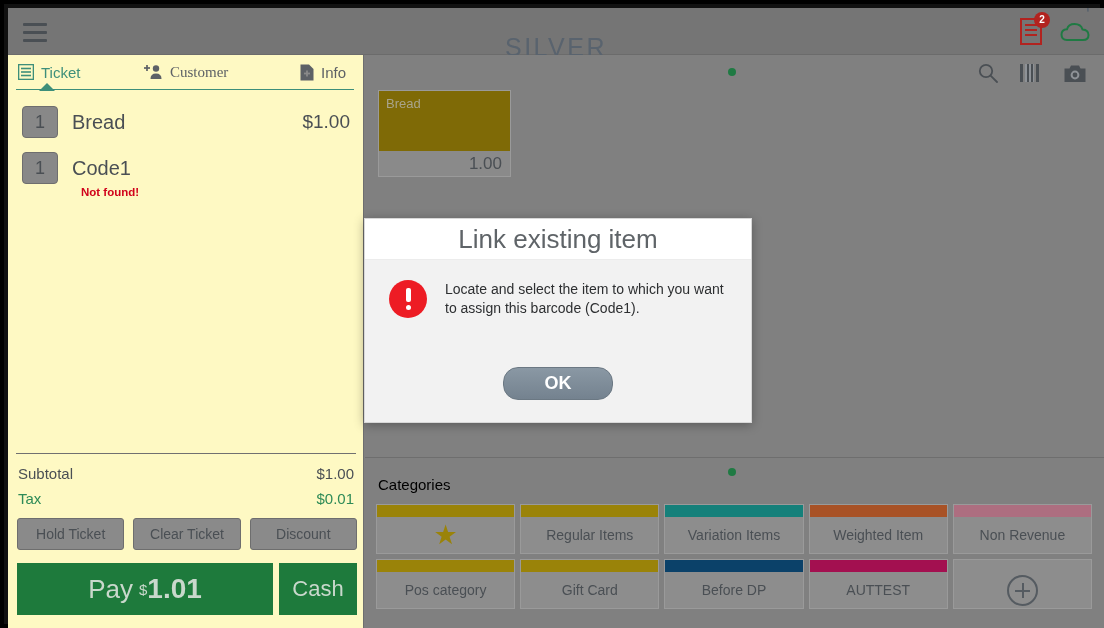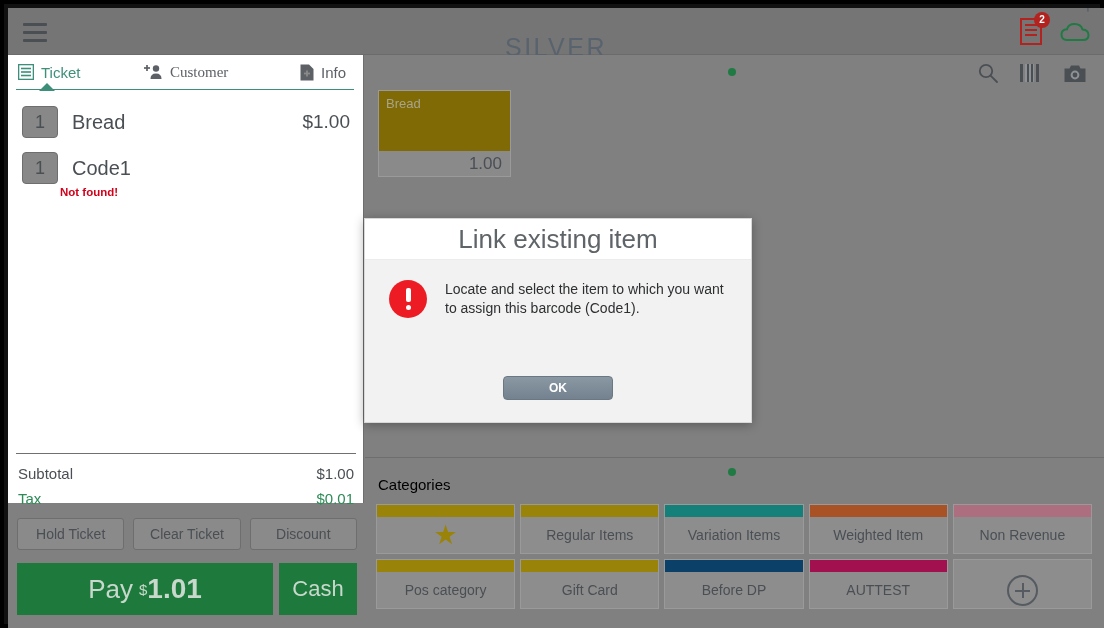--- a/index.html
+++ b/index.html
@@ -68,22 +68,22 @@
     position: absolute; right: -8px; top: -6px;
     width: 16px; height: 16px; border-radius: 50%;
     background: #b2231f; color: #fff;
     font-size: 10px; line-height: 16px; text-align: center;
     font-weight: bold;
   }
 
   
   #ticket-panel {
     position: absolute; left: 0; top: 47px;
-    width: 356px; height: 448px;
-    background: #ffffff;
+    width: 356px; height: 573px;
+    background: #fef9c3;
     border-right: 1px solid #6e6e6e;
   }
   #tabs {
     position: absolute; left: 0; top: 0;
     width: 356px; height: 34px;
     display: flex; align-items: center;
   }
   .tab {
     display: flex; align-items: center; gap: 7px;
     font-size: 15px;
@@ -116,21 +116,21 @@
     color: #4a4f54; font-size: 18px;
     display: flex; align-items: center; justify-content: center;
     flex: 0 0 auto;
   }
   .line-name {
     margin-left: 14px; font-size: 20px; color: #4a4f54;
     flex: 1 1 auto;
   }
   .line-price { font-size: 19px; color: #4a4f54; }
   .line-note {
-    position: absolute; left: 52px; top: 41px;
+    position: absolute; left: 73px; top: 41px;
     font-size: 11.5px; color: #d0021b; font-weight: bold;
   }
 
   #totals-sep {
     position: absolute; left: 8px; top: 398px;
     width: 340px; height: 1px; background: #707070;
   }
   .total-row {
     position: absolute; left: 10px; width: 336px;
     display: flex; justify-content: space-between;
@@ -282,25 +282,25 @@
   }
   #dlg-text {
     font-size: 14px; line-height: 1.37; color: #2d2f31;
     font-family: "Liberation Sans", sans-serif;
   }
   #dlg-actions {
     position: absolute; left: 0; bottom: 22px; width: 100%;
     display: flex; justify-content: center;
   }
   #ok-btn {
-    width: 110px; height: 24px;
+    width: 110px; height: 33px;
     background: linear-gradient(#8a98a4, #74828f);
     border: 1px solid #6b7883;
-    border-radius: 4px;
-    color: #ffffff; font-size: 12px; font-weight: bold;
+    border-radius: 15px;
+    color: #ffffff; font-size: 18px; font-weight: bold;
     display: flex; align-items: center; justify-content: center;
   }
 </style>
 </head>
 <body>
 
 <div id="device">
 <div id="screen">
 
   <div id="appbar">

